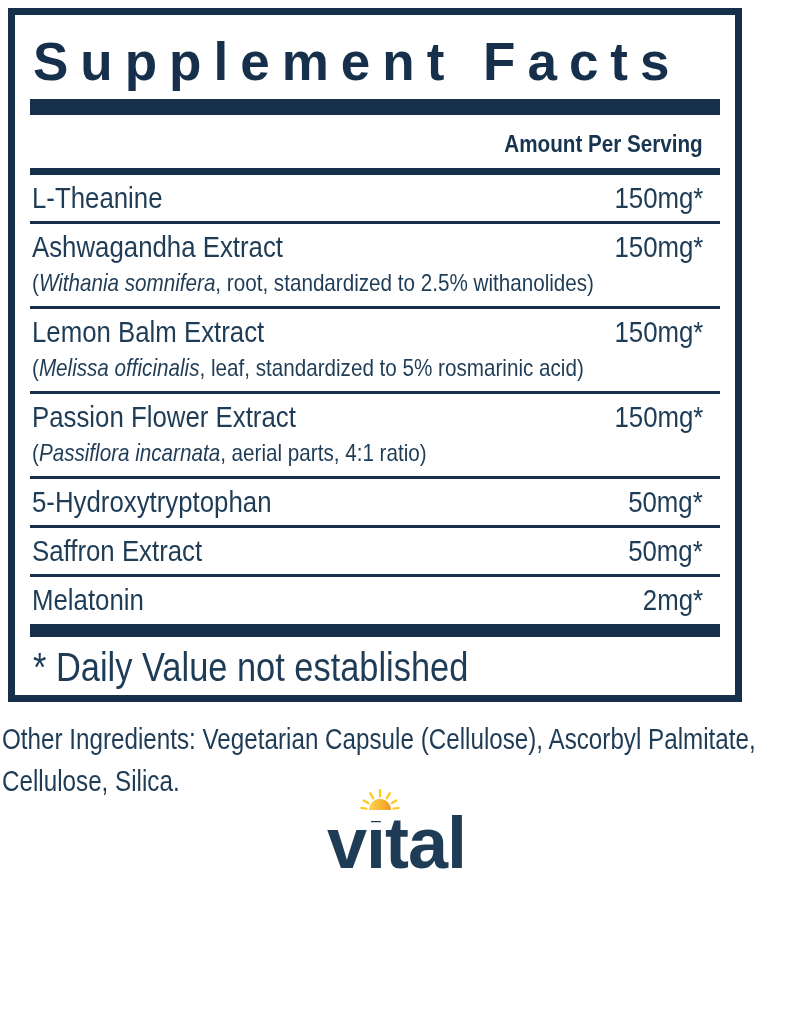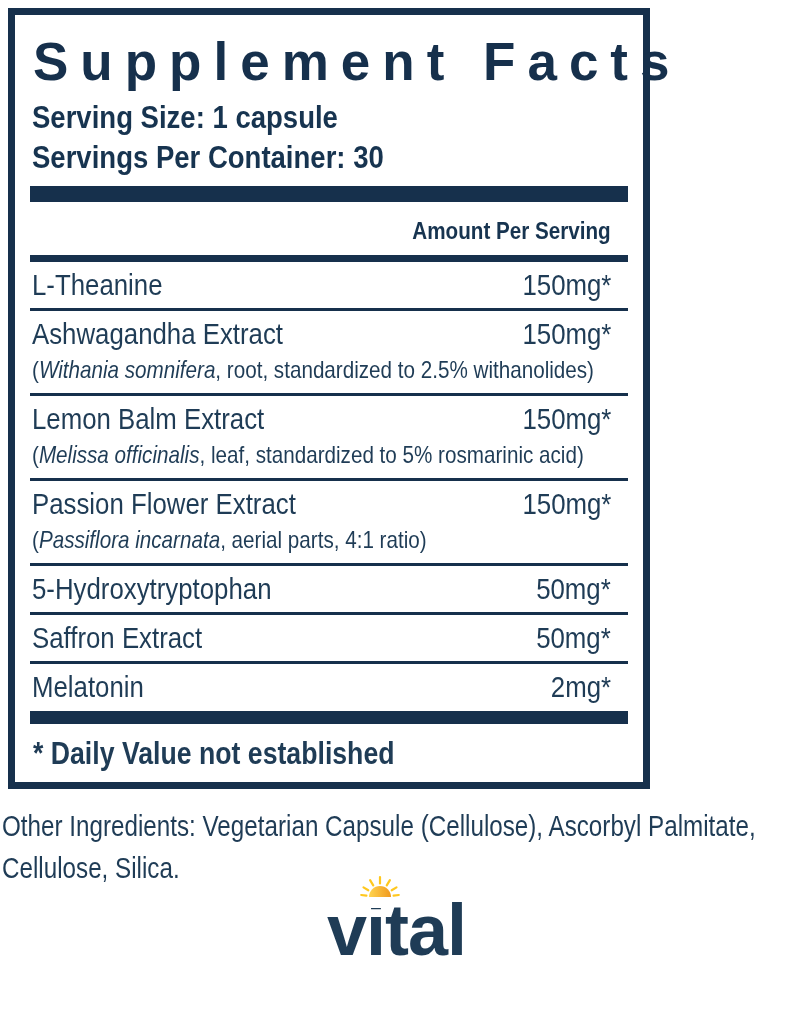--- a/index.html
+++ b/index.html
@@ -6,21 +6,21 @@
   html,body { margin:0; padding:0; }
   body {
     width:793px; height:1024px; background:#ffffff; overflow:hidden;
     font-family:"Liberation Sans", sans-serif; color:#1f3c56; position:relative;
   }
   
   .cx  { display:inline-block; transform:scaleX(0.86); transform-origin:0 50%; white-space:nowrap; }
   .cxr { display:inline-block; transform:scaleX(0.86); transform-origin:100% 50%; white-space:nowrap; }
 
   .facts-box {
-    margin:8px 8px 0 8px; width:642px;
+    margin:8px 8px 0 8px; width:734px;
     border:7px solid #16304c; padding:0 15px 10px 15px; background:#fff;
   }
   .facts-title {
     margin:19px 0 0 3px; font-size:53px; line-height:56px; font-weight:bold;
     letter-spacing:12px; color:#16304c; white-space:nowrap;
   }
   .serving-line { font-size:32px; line-height:40px; font-weight:bold; color:#173450; padding-left:2px; }
   .serving-block { margin-top:7px; }
 
   .bar-thick  { height:16px; background:#16304c; margin-top:9px; }
@@ -28,21 +28,21 @@
   .rule-medium { height:7px; background:#16304c; }
 
   .row { border-bottom:3px solid #16304c; padding:6px 0 7px 2px; }
   .row.last { border-bottom:none; }
   .row-main { display:flex; justify-content:space-between; align-items:flex-start; font-size:30px; line-height:33px; }
   .row-amount { padding-right:17px; }
   .row-detail { font-size:24px; line-height:33px; margin-top:3px; }
   .species { font-style:italic; }
 
   .bar-thick-bottom { height:13px; background:#16304c; margin-top:1px; }
-  .footnote { font-size:31px; line-height:32px; padding:14px 0 2px 3px;font-weight:bold; }
+  .footnote { font-size:40px; line-height:32px; padding:14px 0 2px 3px; }
 
   .other-ingredients {
     margin:16px 0 0 2px; width:948px; transform:scaleX(0.835); transform-origin:0 0;
     font-size:29px; line-height:42px; color:#1f3c56;
   }
 
   .logo { text-align:center; margin-top:5px; }
   .vital-wrap {
     position:relative; display:inline-block; font-size:72px; line-height:72px;
     font-weight:bold; letter-spacing:-1px; color:#1f3c56;
@@ -52,24 +52,20 @@
 </style>
 </head>
 <body>
 
 <div class="page">
 
   <div class="facts-box">
 
     <div class="facts-title">Supplement Facts</div>
 
-    <div class="serving-block">
-      <div class="serving-line"><span class="cx">Serving Size: 1 capsule</span></div>
-      <div class="serving-line"><span class="cx">Servings Per Container: 30</span></div>
-    </div>
 
     <div class="bar-thick"></div>
 
     <div class="amount-header-row">
       <span class="cxr">Amount Per Serving</span>
     </div>
     <div class="rule-medium"></div>
 
     <div class="row">
       <div class="row-main">

